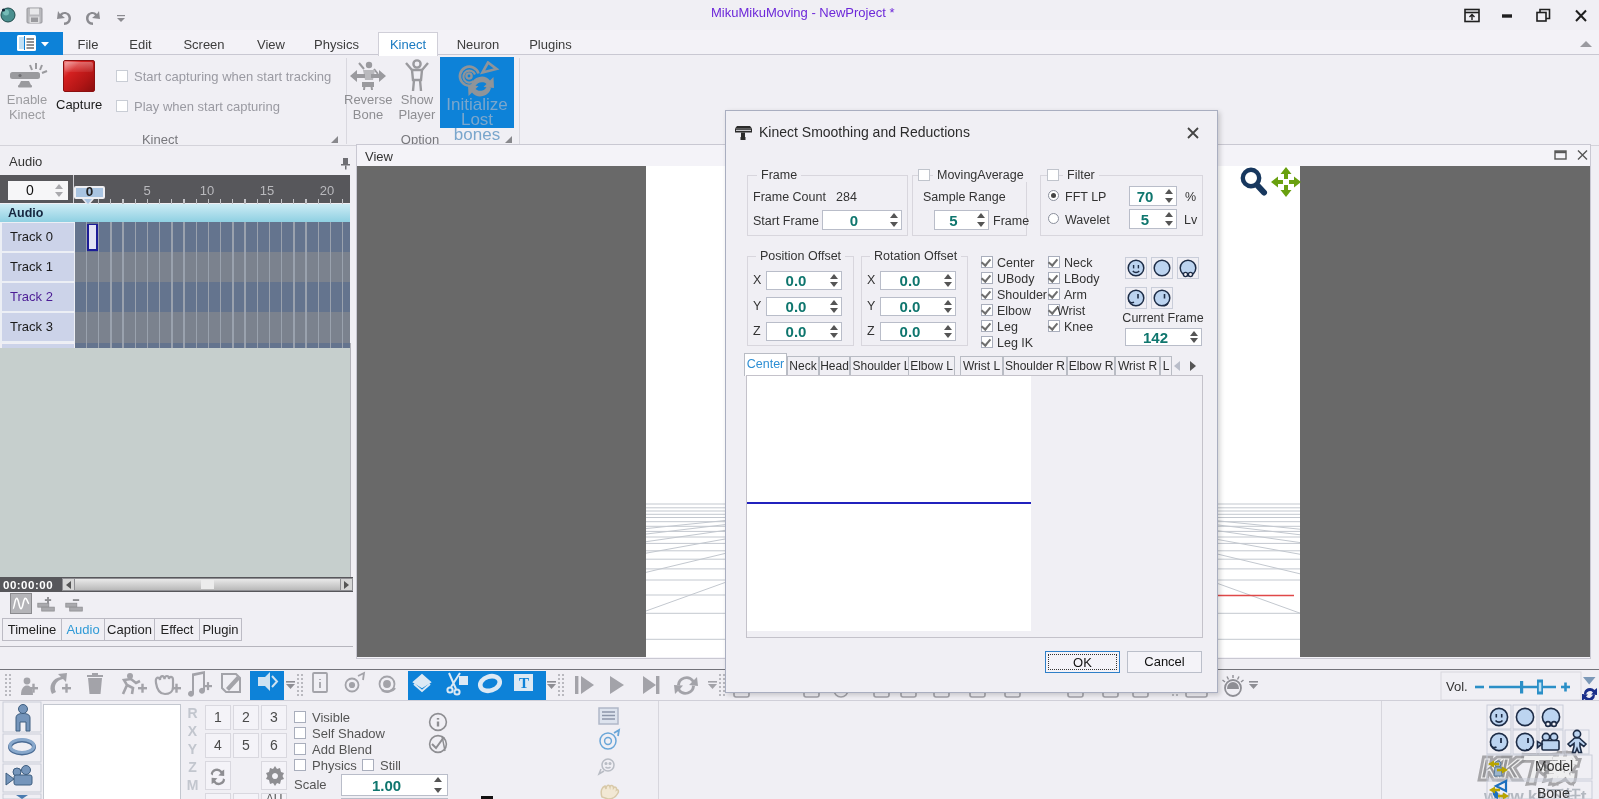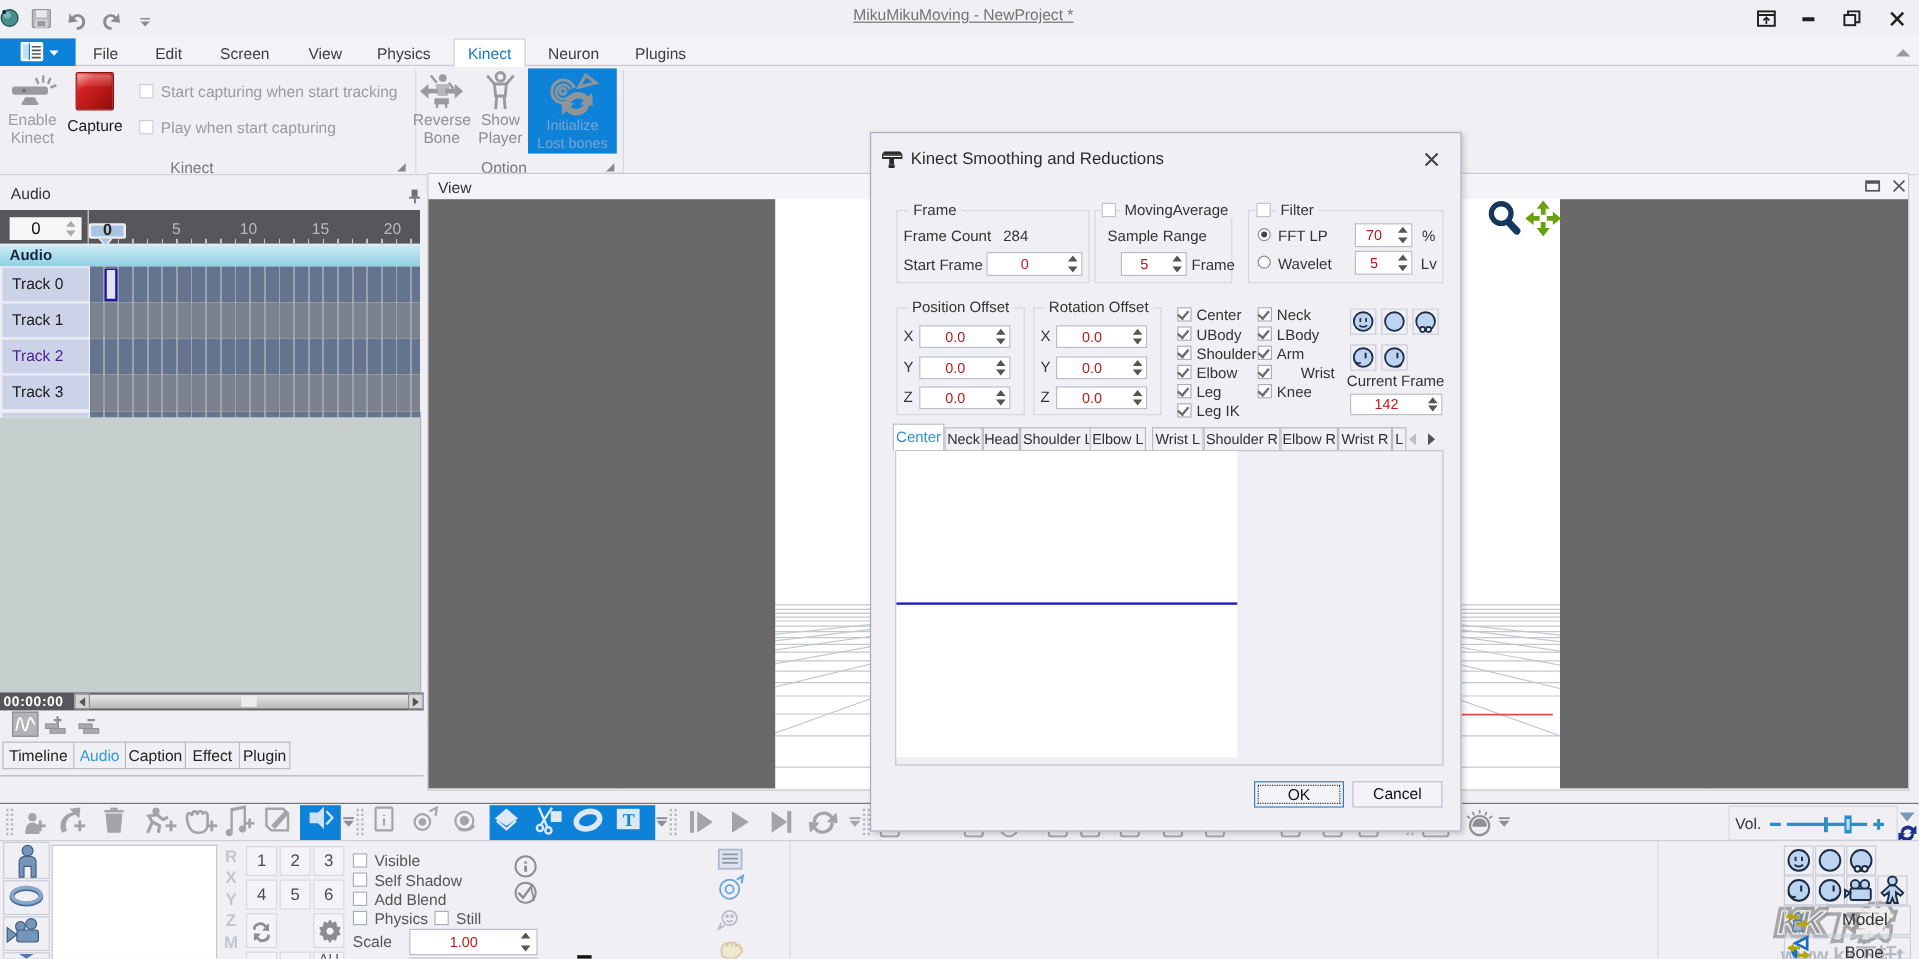--- a/index.html
+++ b/index.html
@@ -1,34 +1,34 @@
 <!DOCTYPE html>
 <html><head><meta charset="utf-8"><style>
 *{margin:0;padding:0;box-sizing:border-box;}
 html,body{width:1599px;height:799px;overflow:hidden;}
 body{font-family:"Liberation Sans",sans-serif;background:#f0eff4;position:relative;font-size:13px;color:#3c3c3c;}
 .abs{position:absolute;}
 .tabtxt{font-size:13px;color:#3c3c3c;text-align:center;}
 .grp{position:absolute;border:1px solid #d8d6dd;}
 .grplabel{position:absolute;background:#f0eff4;padding:0 4px;font-size:13px;color:#333;}
 .spin{position:absolute;background:#fff;border:1px solid #b9bdc9;}
-.spin .val{position:absolute;left:0;right:16px;top:0;bottom:0;text-align:center;font-size:12px;color:#b91c1c;display:flex;align-items:center;justify-content:center;}
+.spin .val{position:absolute;left:0;right:16px;top:0;bottom:0;text-align:center;font-size:15px;color:#0f766e;display:flex;align-items:center;justify-content:center;font-weight:bold;}
 .spin .up{position:absolute;right:3px;top:2px;width:0;height:0;border-left:4px solid transparent;border-right:4px solid transparent;border-bottom:5px solid #555;}
 .spin .dn{position:absolute;right:3px;bottom:2px;width:0;height:0;border-left:4px solid transparent;border-right:4px solid transparent;border-top:5px solid #555;}
 .cb{position:absolute;width:12px;height:12px;background:#fff;border:1px solid #a9aebc;}
 .ck{position:absolute;width:12px;height:12px;}
 .ck:after{content:"";position:absolute;left:2px;top:1px;width:4px;height:7px;border:solid #6e6e6e;border-width:0 2px 2px 0;transform:rotate(40deg);}
 .lbl{position:absolute;font-size:13px;color:#333;white-space:nowrap;}
 .glbl{position:absolute;font-size:13px;color:#8e8e92;white-space:nowrap;}
 #dlg .lbl,#dlg .grplabel{font-size:12.5px;}
 .dtab{top:245px;height:20px;background:#f0eff4;border:1px solid #b9bcc4;border-bottom:none;text-align:center;line-height:19px;font-size:12px;color:#2e2e2e;overflow:hidden;white-space:nowrap;}
 </style></head><body>
 
 <div class="abs" style="left:0;top:0;width:1599px;height:30px;background:#f0eff4;"></div>
-<div class="abs" style="left:711px;top:5px;width:260px;height:18px;font-size:13px;color:#737373;text-decoration:underline;">MikuMikuMoving - NewProject *</div>
+<div class="abs" style="left:711px;top:5px;width:260px;height:18px;font-size:13px;color:#6d28d9;">MikuMikuMoving - NewProject *</div>
 <svg class="abs" style="left:0;top:6px;" width="140" height="20" viewBox="0 0 140 20">
   <circle cx="8" cy="9" r="7" fill="#4a8f8f" stroke="#1d4a4a" stroke-width="1"></circle>
   <circle cx="6" cy="6.5" r="3" fill="#7fc6c0" opacity="0.8"></circle>
   <circle cx="3.5" cy="4" r="1.6" fill="#123"></circle>
   <g transform="translate(27,2)">
       <rect x="0" y="0" width="15" height="15" rx="1" fill="#b9b9bd" stroke="#97979c"></rect>
       <rect x="3" y="0.5" width="9" height="6" fill="#e8e8ea"></rect>
       <rect x="2.5" y="8.5" width="10" height="6.5" fill="#dcdcde"></rect>
       <rect x="4" y="9.5" width="7" height="4.5" fill="#9a9a9e"></rect>
     </g>
@@ -139,21 +139,21 @@
     <circle cx="16" cy="15" r="2.6" stroke-width="2.4"></circle>
     <path d="M23.5 21.5 a9.5 9.5 0 1 1 2 -9" stroke-width="2.6"></path>
     <path d="M20.5 20 a6 6 0 1 1 1.5 -6.5" stroke-width="2.2"></path>
   </g>
   <path d="M29.5 11.5 L35 1.5 L43.5 8 Z" fill="none" stroke="#8f9499" stroke-width="2.6"></path>
   <g fill="#8f9499">
     <path d="M18 24 a11 11 0 0 1 19 -4.5 L40.5 16 L41 27 L30.5 26 L33.5 23 a7 7 0 0 0 -11.5 3.5 Z"></path>
     <path d="M38 27 a11 11 0 0 1 -19 4.5 L15.5 35 L15 24 L25.5 25 L22.5 28 a7 7 0 0 0 11.5 -3.5 Z"></path>
   </g>
 </svg>
-<div class="abs" style="left:440px;top:97px;width:74px;text-align:center;font-size:12px;color:#7aa6cc;line-height:15px;">Initialize<br>Lost bones</div>
+<div class="abs" style="left:440px;top:97px;width:74px;text-align:center;font-size:17px;color:#7aa6cc;line-height:15px;">Initialize<br>Lost bones</div>
 <div class="abs" style="left:390px;top:132px;width:60px;text-align:center;font-size:13px;color:#77777c;">Option</div>
 <div class="abs" style="left:505px;top:136px;width:0;height:0;border-left:7px solid transparent;border-bottom:7px solid #88888c;"></div>
 <div class="abs" style="left:519px;top:58px;width:1px;height:86px;background:#d9d8df;"></div>
 
 <div class="abs" style="left:0;top:148px;width:353px;height:515px;background:#f0eff4;"></div>
 <div class="lbl" style="left:9px;top:154px;font-size:13px;color:#333;">Audio</div>
 <svg class="abs" style="left:340px;top:157px;" width="12" height="13" viewBox="0 0 12 13">
     <g fill="#6e6e73">
       <rect x="3" y="1" width="5" height="6"></rect>
       <rect x="1" y="7" width="9" height="1.5"></rect>
@@ -744,21 +744,21 @@
     <div class="ck" style="left:322px;top:145px;"></div>
     <div class="lbl" style="left:338px;top:145px;">Neck</div>
   <div class="cb" style="left:322px;top:161px;"></div>
     <div class="ck" style="left:322px;top:161px;"></div>
     <div class="lbl" style="left:338px;top:161px;">LBody</div>
   <div class="cb" style="left:322px;top:177px;"></div>
     <div class="ck" style="left:322px;top:177px;"></div>
     <div class="lbl" style="left:338px;top:177px;">Arm</div>
   <div class="cb" style="left:322px;top:193px;"></div>
     <div class="ck" style="left:322px;top:193px;"></div>
-    <div class="lbl" style="left:358px;top:193px;">Wrist</div>
+    <div class="lbl" style="left:331px;top:193px;">Wrist</div>
   <div class="cb" style="left:322px;top:209px;"></div>
     <div class="ck" style="left:322px;top:209px;"></div>
     <div class="lbl" style="left:338px;top:209px;">Knee</div>
 
   <svg class="abs" style="left:399px;top:146px;" width="76" height="52" viewBox="0 0 76 52">
     <g stroke="#c9cdd9" fill="none">
         <rect x="0.5" y="0.5" width="21" height="21"></rect>
         <rect x="26.5" y="0.5" width="21" height="21"></rect>
         <rect x="52.5" y="0.5" width="21" height="21"></rect>
         <rect x="0.5" y="30.5" width="21" height="21"></rect>

